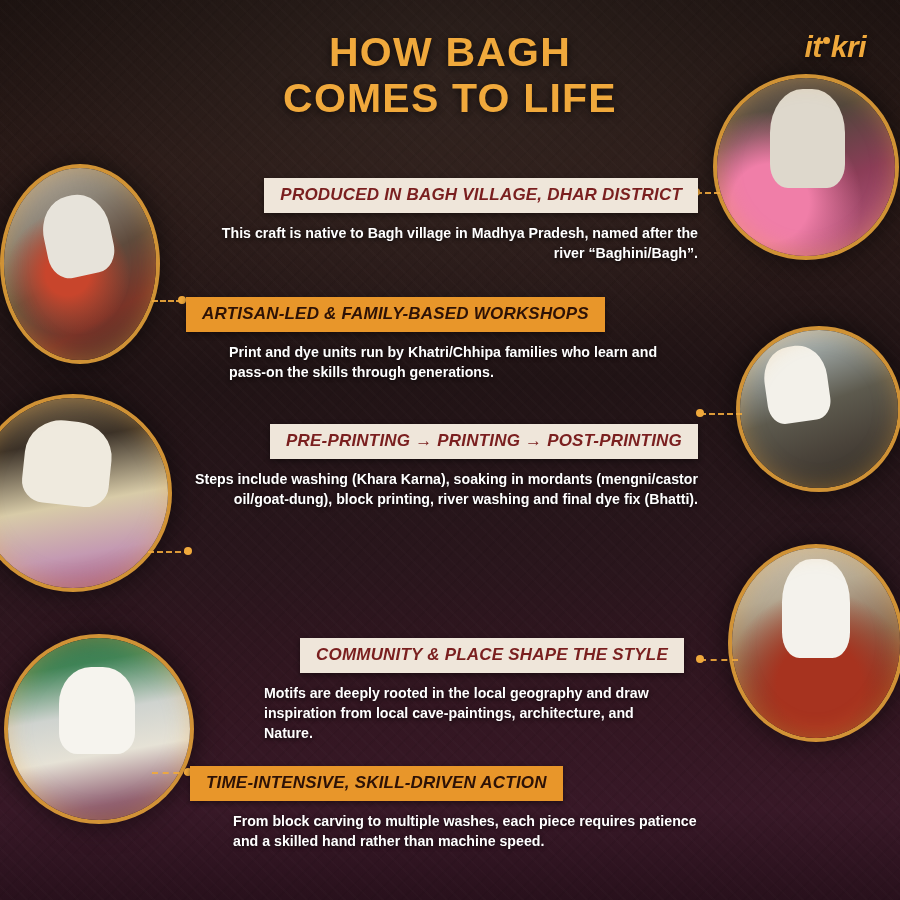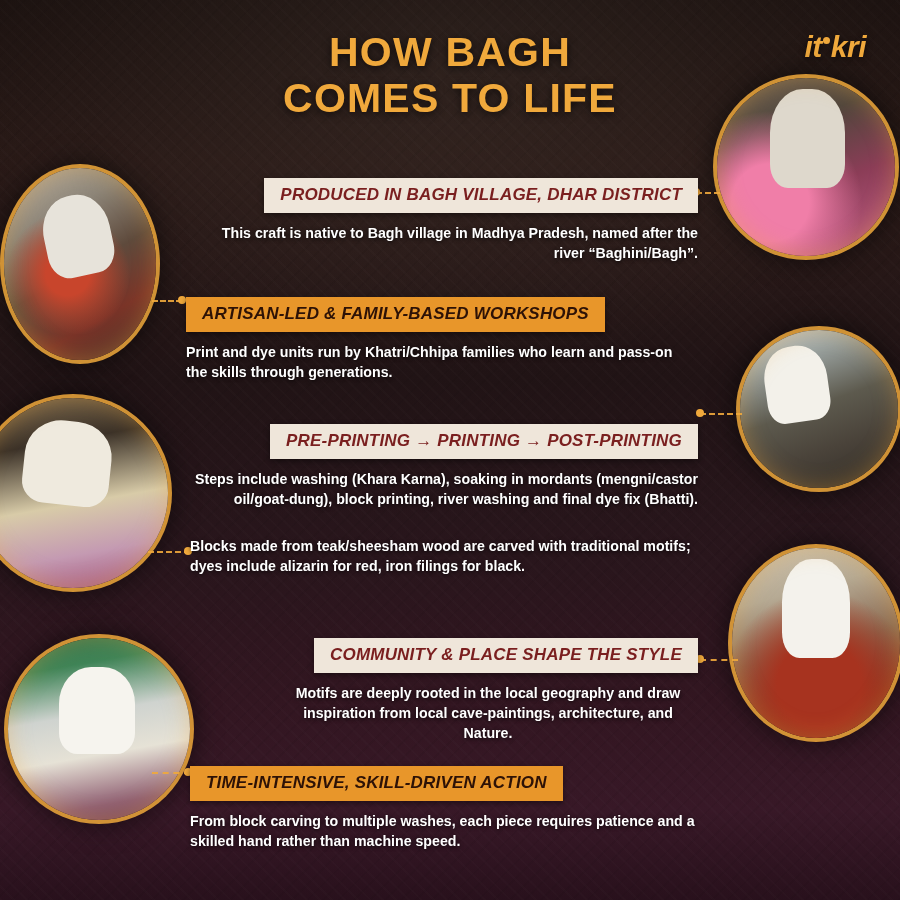--- a/index.html
+++ b/index.html
@@ -168,24 +168,25 @@
   .banner.cream { background: #efe6da; color: #7a1f1f; }
   .banner.gold  { background: #e8962a; color: #2d1206; margin-top: 14px; }
   .body-text {
     color: #ffffff;
     font-size: 14.2px;
     font-weight: 700;
     line-height: 1.42;
     text-shadow: 0 1px 4px rgba(0,0,0,0.8);
     margin-top: 10px;
     max-width: 510px;
+    margin-left: 43px;
   }
   .ta-right { text-align: right; }
   .ta-left  { text-align: left; }
-  .ta-center{ text-align: center; }
+  .ta-center{ text-align: left; }
 </style>
 </head>
 <body>
 
 <div id="poster">
   <div class="dark-veil"></div>
 
   <div class="layer">
 
     <div class="title">
@@ -272,24 +273,23 @@
     </div>
 
     <div class="step" style="left:186px; top:396px; width:512px;margin-top:28px;">
       <div class="ta-right">
         <span class="banner cream">PRE-PRINTING → PRINTING → POST-PRINTING</span>
       </div>
       <div class="body-text ta-right" style="margin-left:auto;">Steps include washing (Khara Karna), soaking in mordants (mengni/castor oil/goat-dung), block printing, river washing and final dye fix (Bhatti).</div>
     </div>
 
     <div class="step" style="left:190px; top:526px; width:512px;">
-      <div class="body-text ta-left">Blocks made from teak/sheesham wood are carved with traditional motifs; dyes include alizarin for red, iron filings for black.</div>
-    </div>
-
-    <div class="step" style="left:190px; top:638px; width:508px;">
+    </div>
+
+    <div class="step" style="left:176px; top:638px; width:508px;">
       <div class="ta-right">
         <span class="banner cream">COMMUNITY &amp; PLACE SHAPE THE STYLE</span>
       </div>
       <div class="body-text ta-center" style="margin-left:auto; max-width:420px;">Motifs are deeply rooted in the local geography and draw inspiration from local cave-paintings, architecture, and Nature.</div>
     </div>
 
     <div class="step" style="left:190px; top:752px; width:512px;">
       <div class="ta-left">
         <span class="banner gold">TIME-INTENSIVE, SKILL-DRIVEN ACTION</span>
       </div>

